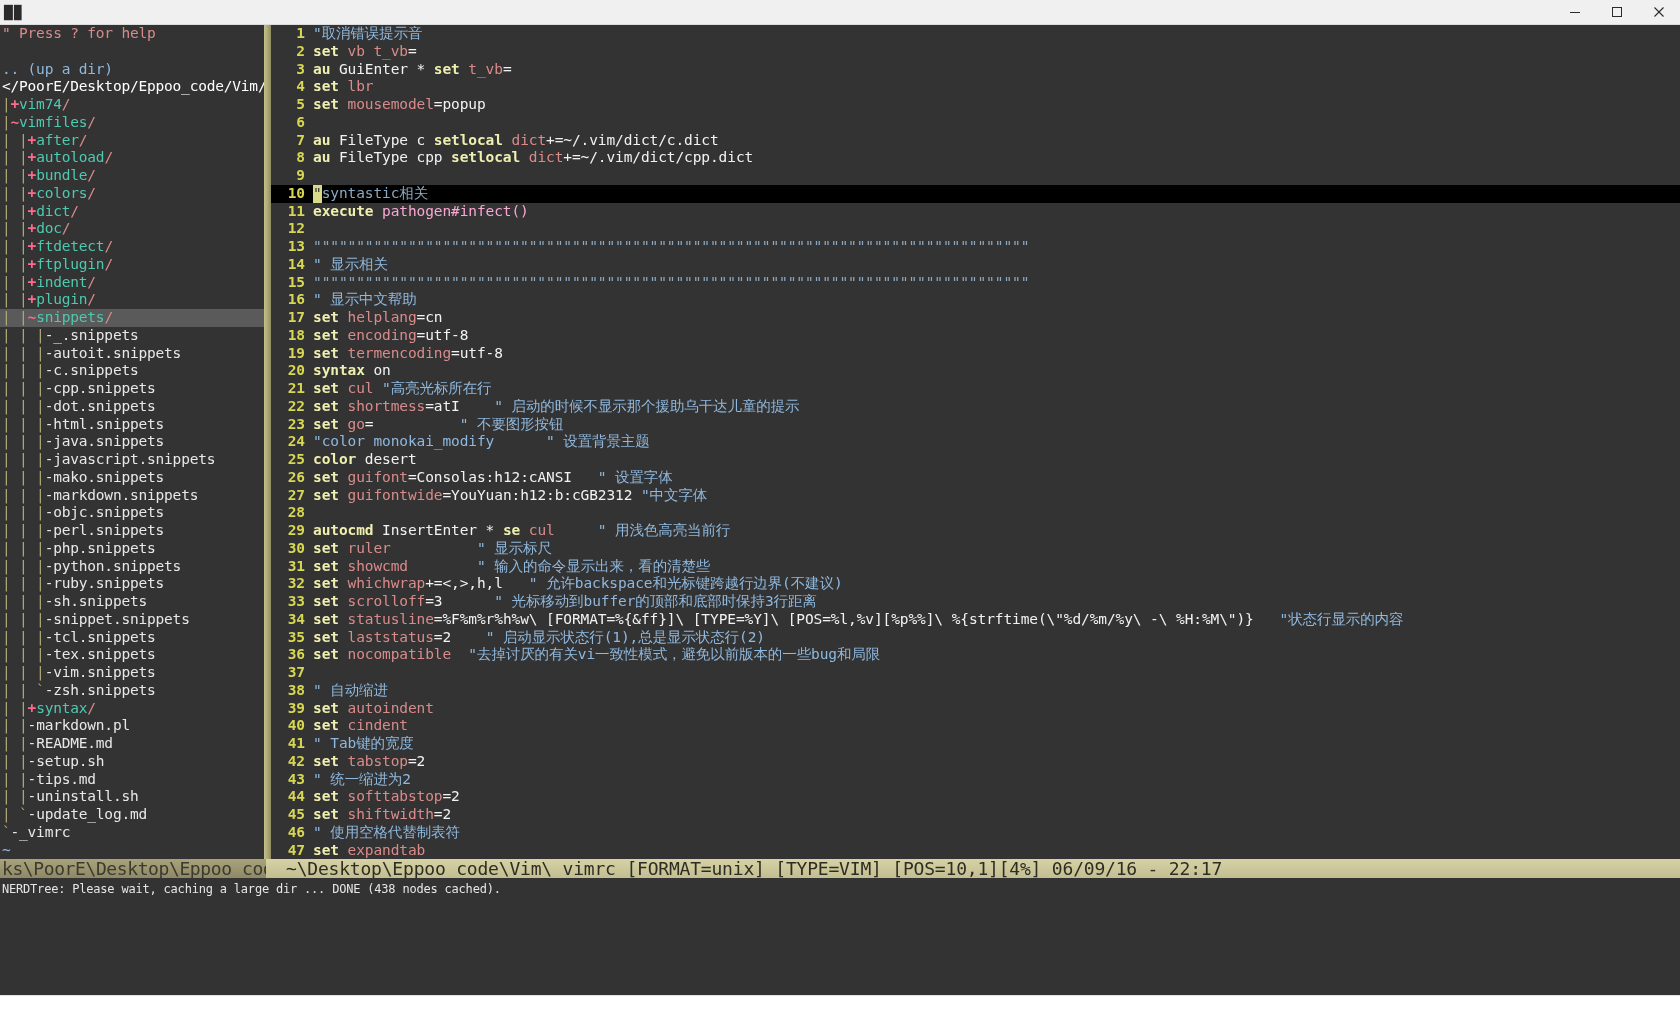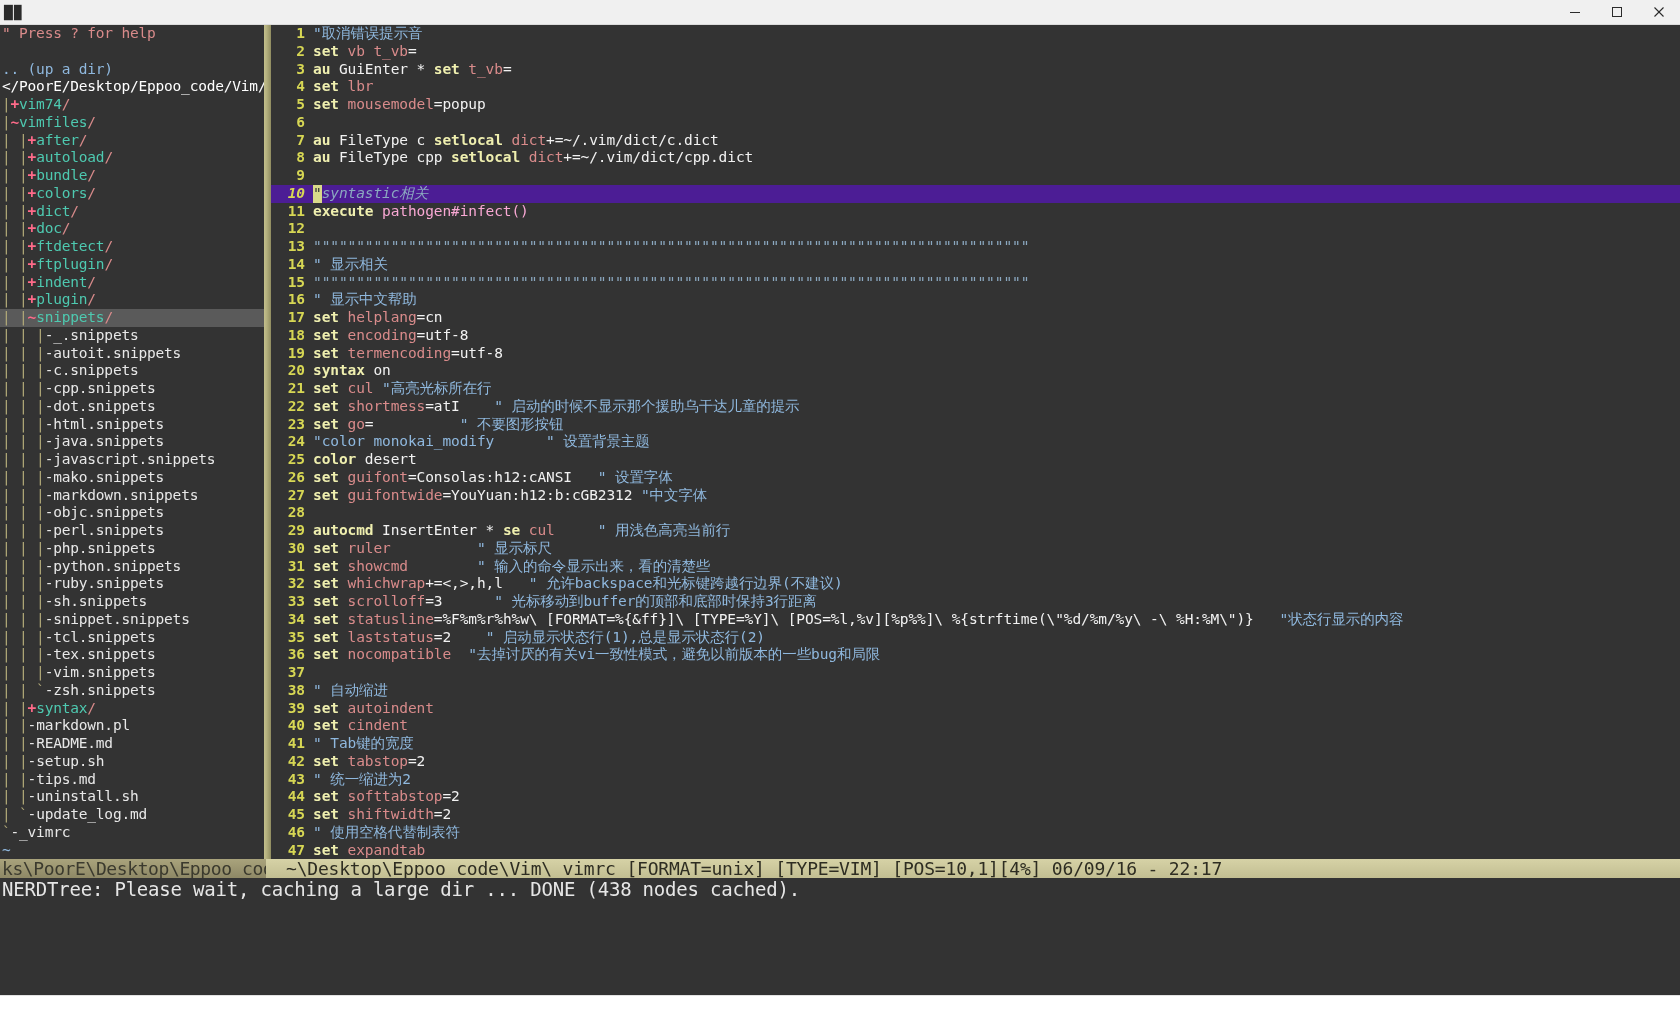--- a/index.html
+++ b/index.html
@@ -122,21 +122,21 @@
     font-size: 14.5px;
     line-height: 17.75px;
     white-space: pre;
     letter-spacing: -0.1px;
   }
   .editor .line {
     height: 17.75px;
     display: flex;
     align-items: flex-start;
   }
-  .editor .line.cursorline { background: #4c1d95; font-style: italic; }
+  .editor .line.cursorline { background: #000000; }
   .lnum {
     width: 34px;
     flex: 0 0 34px;
     text-align: right;
     color: #d7d754;
     padding-right: 8px;
     font-weight: bold;
   }
   .ltext { flex: 1 1 auto; }
 
@@ -191,21 +191,21 @@
     background: linear-gradient(to bottom,#d6d2a6,#c2be92);
     color: #2e2d22;
     padding-left: 20px;
     overflow: hidden;
     letter-spacing: -0.2px;
   }
   .cmdline {
     flex: 1 1 auto;
     background: #333333;
     color: #e6e6e6;
-    font-size: 19px;
+    font-size: 12px;
     line-height: 19px;
     padding: 2px 0 0 2px;
     white-space: pre;
     letter-spacing: -0.2px;
   }
   .bottom-strip {
     height: 14px;
     flex: 0 0 14px;
     background: #ffffff;
     border-top: 1px solid #e3e3e3;

